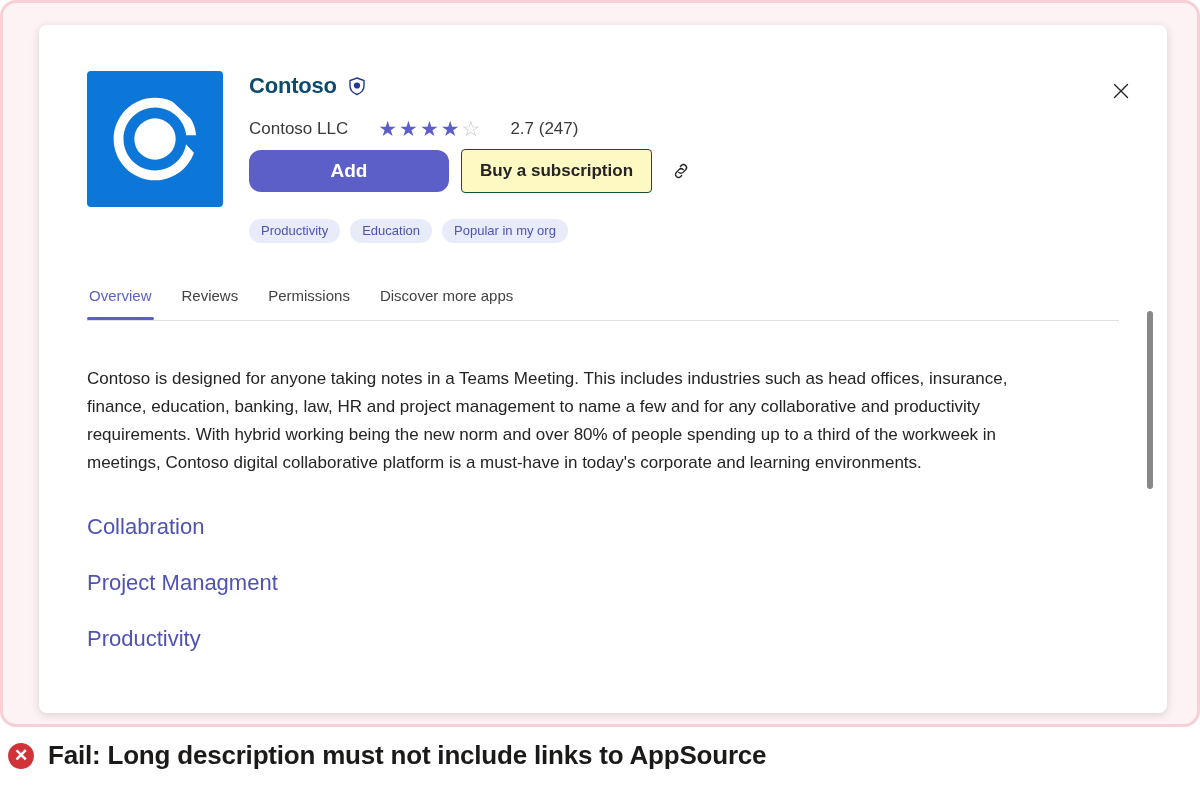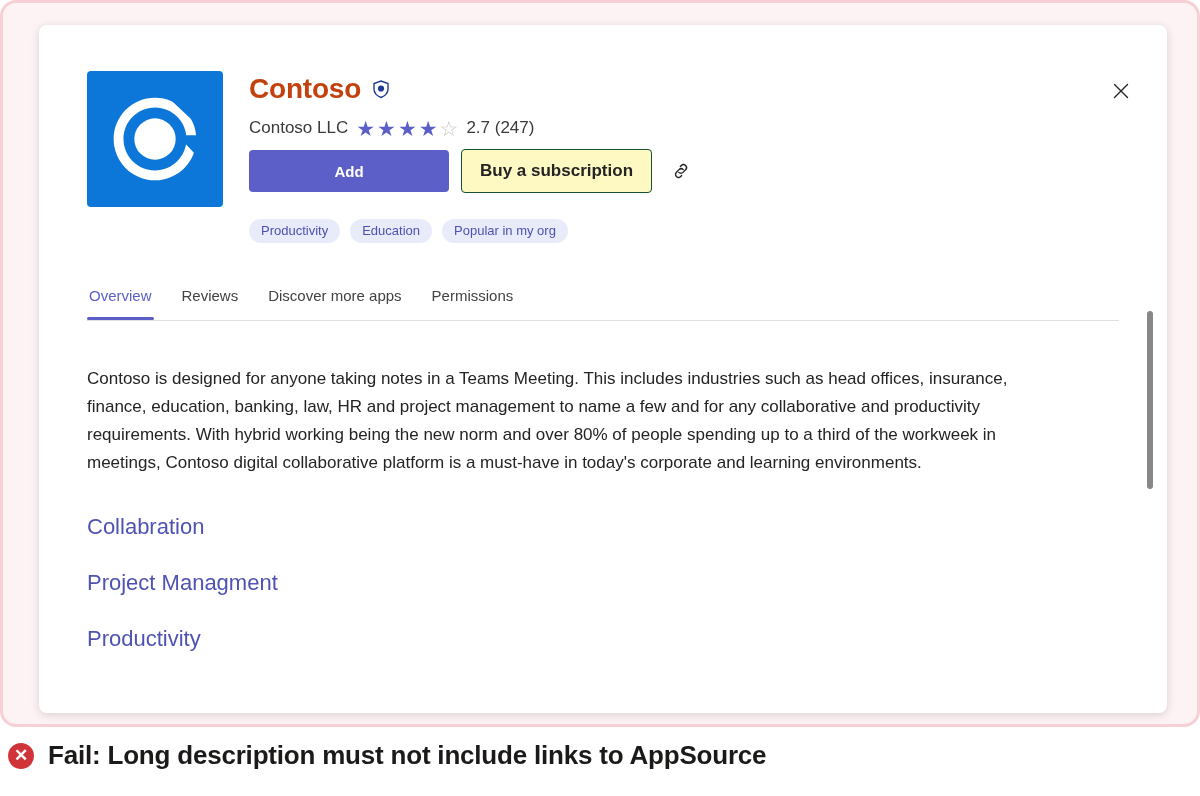--- a/index.html
+++ b/index.html
@@ -54,34 +54,34 @@
 
   .app-title-row {
     position: absolute;
     left: 210px;
     top: 48px;
     display: flex;
     align-items: center;
     gap: 10px;
   }
   .app-title {
-    font-size: 28px;
-    font-weight: bold;
-    color: #c2410c;
+    font-size: 22px;
+    font-weight: bold;
+    color: #0c4a6e;
     letter-spacing: -0.2px;
   }
   .verified-badge { display: flex; align-items: center; }
 
   .publisher-row {
     position: absolute;
     left: 210px;
     top: 93px;
     display: flex;
-    align-items: flex-start;
-    gap: 8px;
+    align-items: center;
+    gap: 30px;
     font-size: 17px;
     color: #3b3a39;
   }
   .stars {
     display: flex;
     gap: 2px;
     font-size: 21px;
     line-height: 1;
     color: #5b5fc7;
   }
@@ -95,22 +95,22 @@
     display: flex;
     align-items: center;
     gap: 12px;
   }
   .btn-primary {
     width: 200px;
     height: 42px;
     background: #5b5fc7;
     color: #ffffff;
     border: none;
-    border-radius: 4px;
-    font-size: 15px;
+    border-radius: 12px;
+    font-size: 19px;
     font-weight: bold;
     font-family: "Liberation Sans", sans-serif;
     cursor: pointer;
   }
   .btn-secondary {
     height: 44px;
     padding: 0 18px;
     background: #fef9c3;
     color: #242424;
     border: 1px solid #14532d;
@@ -331,22 +331,22 @@
 
     <button class="close-button">
       <svg width="20" height="20" viewBox="0 0 20 20" aria-hidden="true">
         <path d="M3.5 3.5 L16.5 16.5 M16.5 3.5 L3.5 16.5" stroke="#242424" stroke-width="1.4" stroke-linecap="round"></path>
       </svg>
     </button>
 
     <div class="tabs">
       <button class="tab active">Overview</button>
       <button class="tab">Reviews</button>
+      <button class="tab">Permissions</button>
       <button class="tab">Discover more apps</button>
-      <button class="tab">Permissions</button>
     </div>
 
     <div class="content">
       <p class="desc">Contoso is designed for anyone taking notes in a Teams Meeting. This includes industries such as head offices, insurance, finance, education, banking, law, HR and project management to name a few and for any collaborative and productivity requirements. With hybrid working being the new norm and over 80% of people spending up to a third of the workweek in meetings, Contoso digital collaborative platform is a must-have in today's corporate and learning environments.</p>
       <a class="link-item">Collabration</a>
       <a class="link-item">Project Managment</a>
       <a class="link-item">Productivity</a>
     </div>
 
     <div class="scroll-track"></div>

